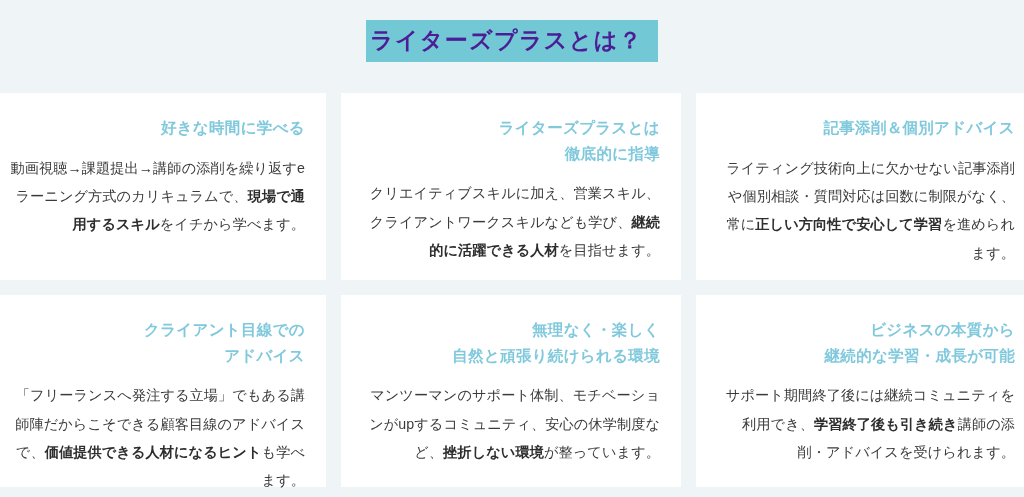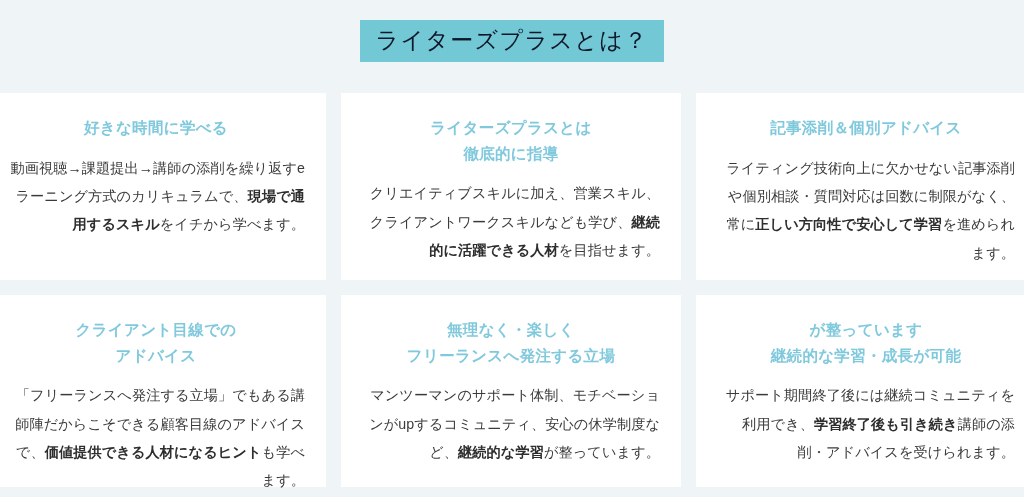--- a/index.html
+++ b/index.html
@@ -30,26 +30,26 @@
     left: 0;
     top: 0;
     width: 1024px;
     height: 93px;
     display: flex;
     align-items: center;
     justify-content: center;
   }
   .title-badge {
     background: #72c8d4;
-    color: #0f172a;
+    color: #4c1d95;
     font-size: 23px;
-    font-weight: normal;
+    font-weight: bold;
     letter-spacing: 0.06em;
     line-height: 1;
-    padding: 9px 15px 10px 15px;
+    padding: 9px 15px 10px 4px;
     margin-top: -11px;
     white-space: nowrap;
   }
 
   
   .grid {
     position: absolute;
     left: -14px;
     top: 93px;
     width: 1052px;
@@ -68,21 +68,21 @@
 
   .card-title {
     color: #80c9dd;
     font-size: 15.5px;
     font-weight: bold;
     line-height: 1.65;
     text-align: center;
     letter-spacing: 0.02em;
     margin: 0 0 13px 0;
   }
-  .card-title span { display: block; }
+  .card-title span { display: block; text-align: right; }
 
   .card-body {
     color: #3a3a3a;
     font-size: 14.2px;
     line-height: 2.0;
     letter-spacing: 0.005em;
     margin: 0;
     text-align: right;
   }
   .card-body b {
@@ -122,26 +122,26 @@
       <div class="card row2">
         <div class="card-title">
           <span>クライアント目線での</span>
           <span>アドバイス</span>
         </div>
         <p class="card-body"><span>「フリーランスへ発注する立場」でもある講師陣だからこそできる顧客目線のアドバイスで、</span><b>価値提供できる人材になるヒント</b><span>も学べます。</span></p>
       </div>
       <div class="card row2">
         <div class="card-title">
           <span>無理なく・楽しく</span>
-          <span>フリーランスへ発注する立場</span>
+          <span>自然と頑張り続けられる環境</span>
         </div>
-        <p class="card-body"><span>マンツーマンのサポート体制、モチベーションがupするコミュニティ、安心の休学制度など、</span><b>継続的な学習</b><span>が整っています。</span></p>
+        <p class="card-body"><span>マンツーマンのサポート体制、モチベーションがupするコミュニティ、安心の休学制度など、</span><b>挫折しない環境</b><span>が整っています。</span></p>
       </div>
       <div class="card row2">
         <div class="card-title">
-          <span>が整っています</span>
+          <span>ビジネスの本質から</span>
           <span>継続的な学習・成長が可能</span>
         </div>
         <p class="card-body"><span>サポート期間終了後には継続コミュニティを利用でき、</span><b>学習終了後も引き続き</b><span>講師の添削・アドバイスを受けられます。</span></p>
       </div>
     </div>
 
 </div>
 
 </body></html>

